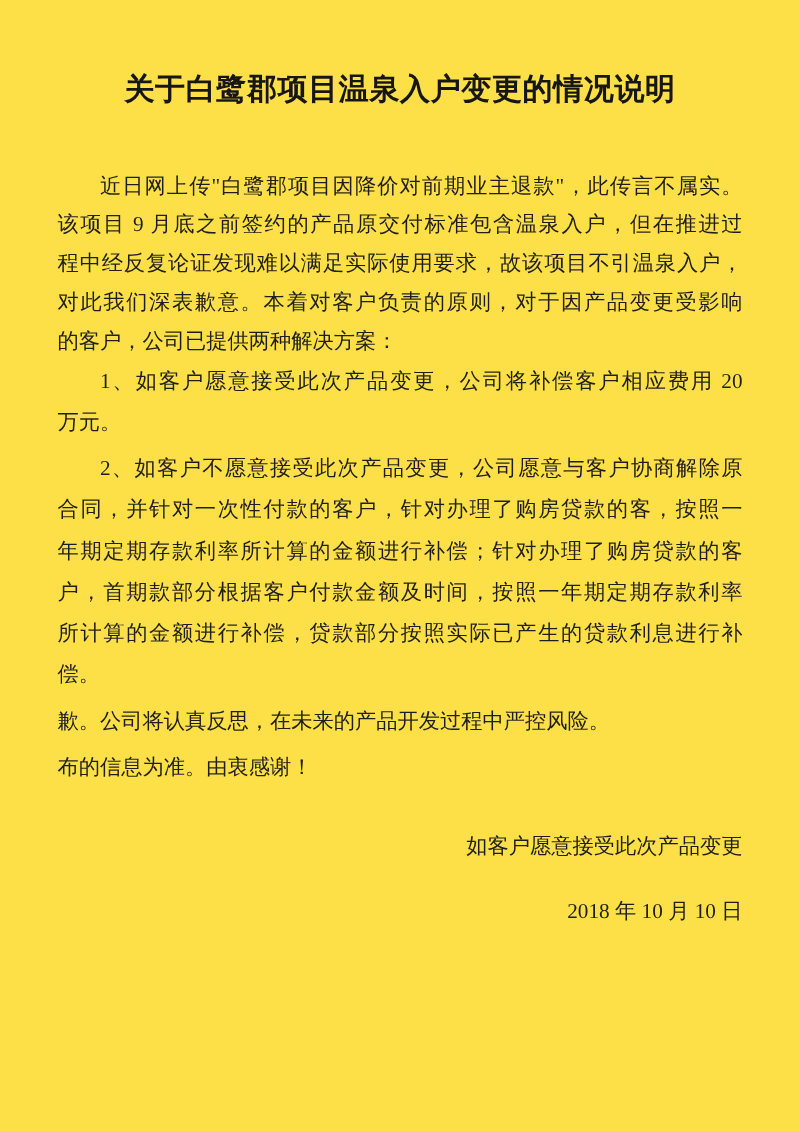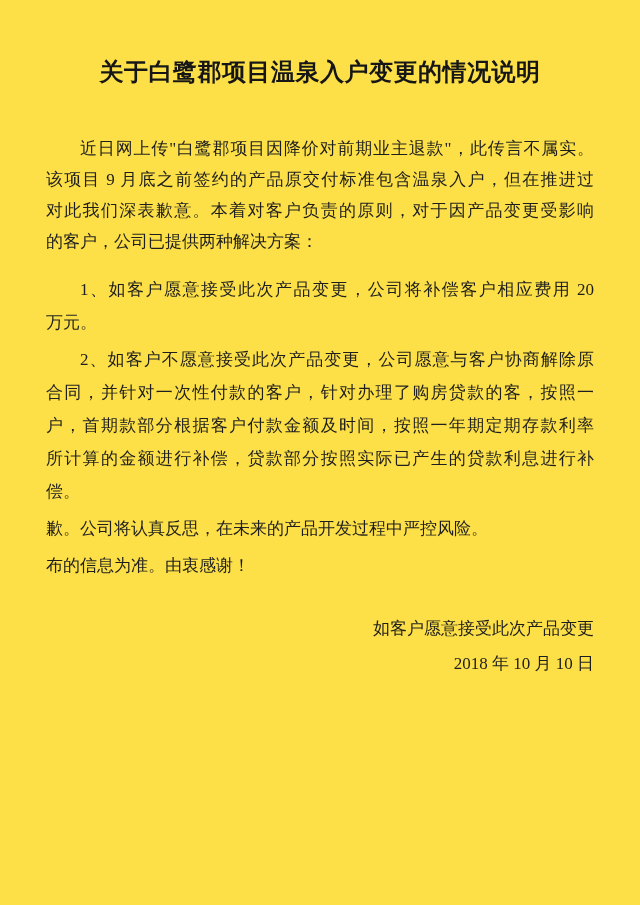--- a/index.html
+++ b/index.html
@@ -30,21 +30,21 @@
   }
   .doc-body {
     margin: 46px 46px 0 46px;
     font-size: 17px;
   }
   .paragraph {
     margin: 4px 0 0 0;
     line-height: 33px;
   }
   .paragraph:nth-child(1) { margin-top: 0; line-height: 31px; }
-  .paragraph:nth-child(2) { margin-top: 16px; }
+  .paragraph:nth-child(2) { margin-top: 0; }
   .body-line {
     text-align: justify;
     text-align-last: justify;
     white-space: nowrap;
     overflow: hidden;
   }
   .body-line.last {
     text-align-last: left;
   }
   .body-line.indent {
@@ -52,44 +52,46 @@
   }
   .signature {
     margin: 30px 46px 0 46px;
     font-size: 17px;
     text-align: right;
   }
   .sig-company {
     line-height: 33px;
   }
   .sig-date {
-    margin-top: 2px;
+    margin-top: 19px;
     line-height: 33px;
   }
 </style>
 </head>
 <body>
 
 <div class="page">
   <h1 class="doc-title">关于白鹭郡项目温泉入户变更的情况说明</h1>
 
   <div class="doc-body">
       <div class="paragraph">
         <div class="body-line indent">近日网上传"白鹭郡项目因降价对前期业主退款"，此传言不属实。</div>
         <div class="body-line">该项目 9 月底之前签约的产品原交付标准包含温泉入户，但在推进过</div>
+        <div class="body-line">程中经反复论证发现难以满足实际使用要求，故该项目不引温泉入户，</div>
         <div class="body-line">对此我们深表歉意。本着对客户负责的原则，对于因产品变更受影响</div>
         <div class="body-line last">的客户，公司已提供两种解决方案：</div>
       </div>
       <div class="paragraph">
         <div class="body-line indent">1、如客户愿意接受此次产品变更，公司将补偿客户相应费用 20</div>
         <div class="body-line last">万元。</div>
       </div>
       <div class="paragraph">
         <div class="body-line indent">2、如客户不愿意接受此次产品变更，公司愿意与客户协商解除原</div>
         <div class="body-line">合同，并针对一次性付款的客户，针对办理了购房贷款的客，按照一</div>
+        <div class="body-line">年期定期存款利率所计算的金额进行补偿；针对办理了购房贷款的客</div>
         <div class="body-line">户，首期款部分根据客户付款金额及时间，按照一年期定期存款利率</div>
         <div class="body-line">所计算的金额进行补偿，贷款部分按照实际已产生的贷款利息进行补</div>
         <div class="body-line last">偿。</div>
       </div>
       <div class="paragraph">
         <div class="body-line last">歉。公司将认真反思，在未来的产品开发过程中严控风险。</div>
       </div>
       <div class="paragraph">
         <div class="body-line last">布的信息为准。由衷感谢！</div>
       </div>

